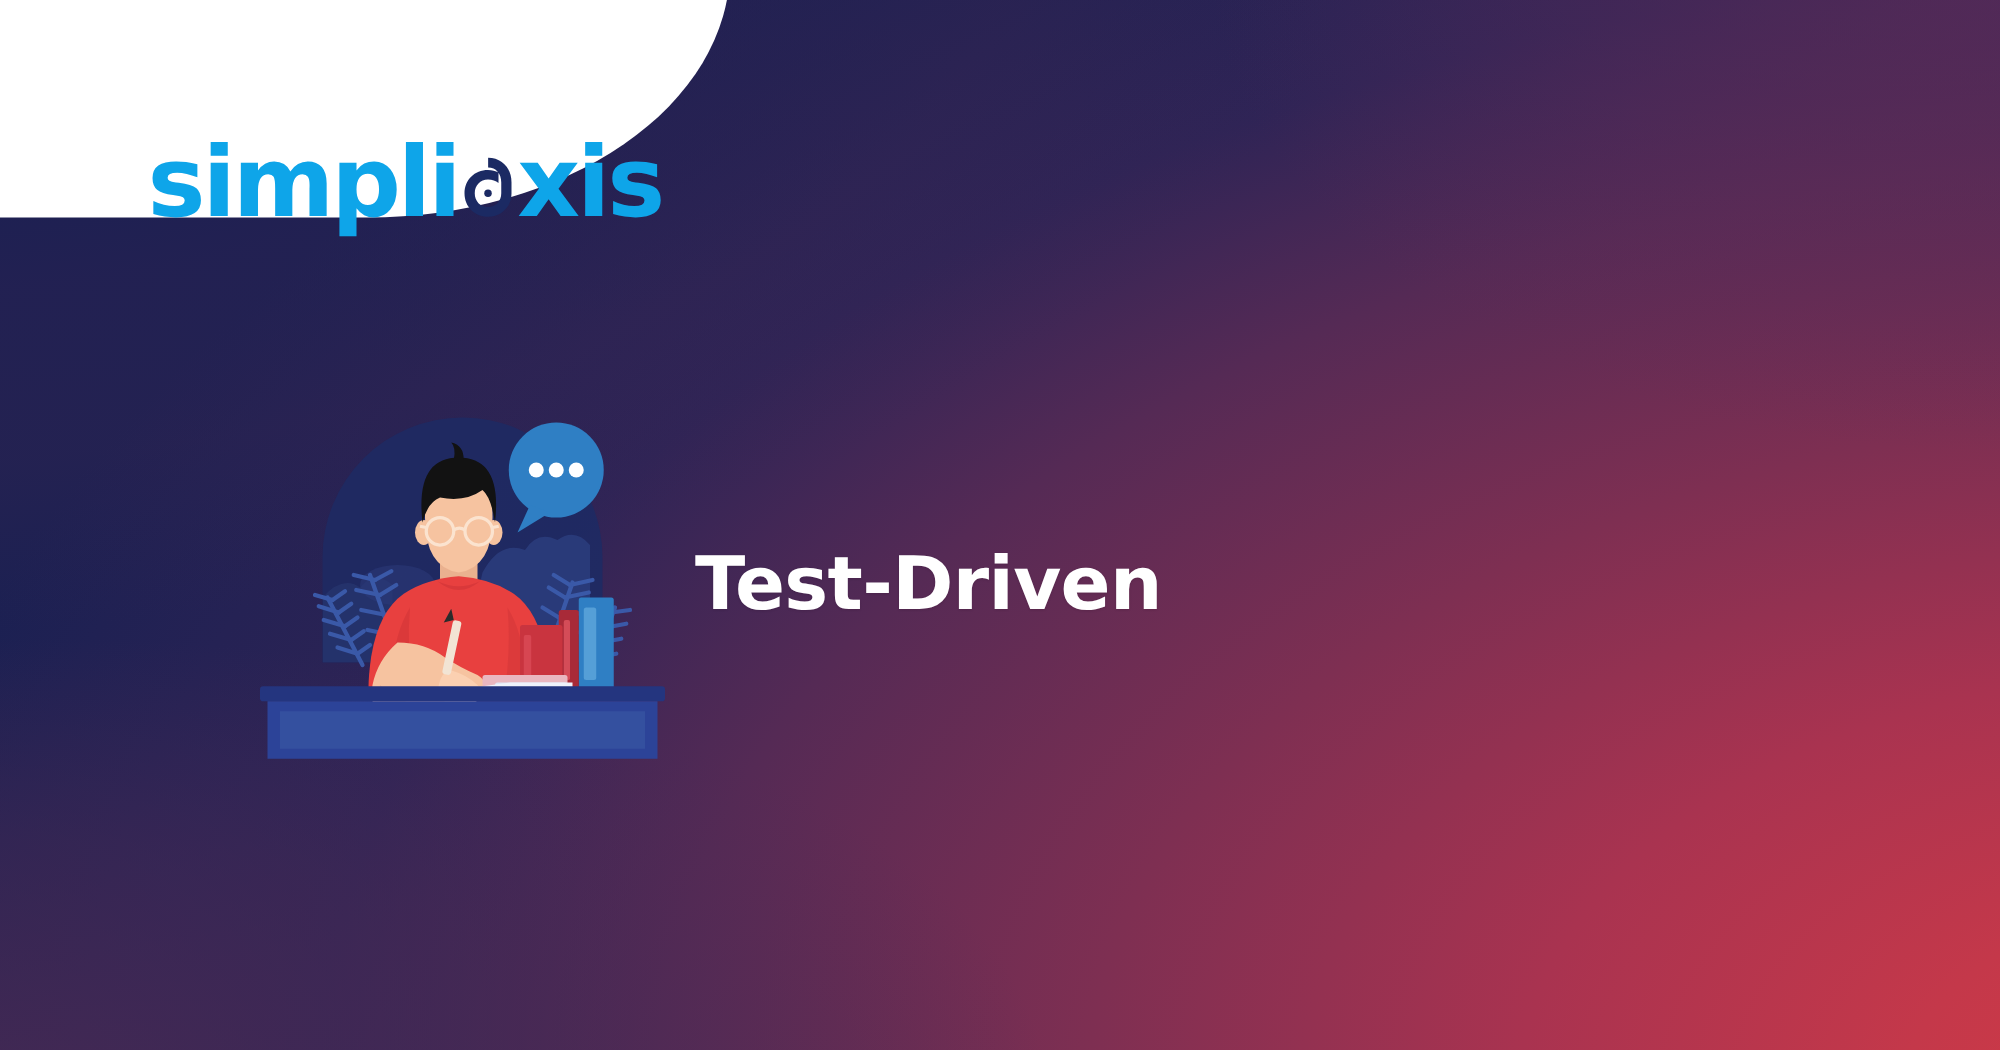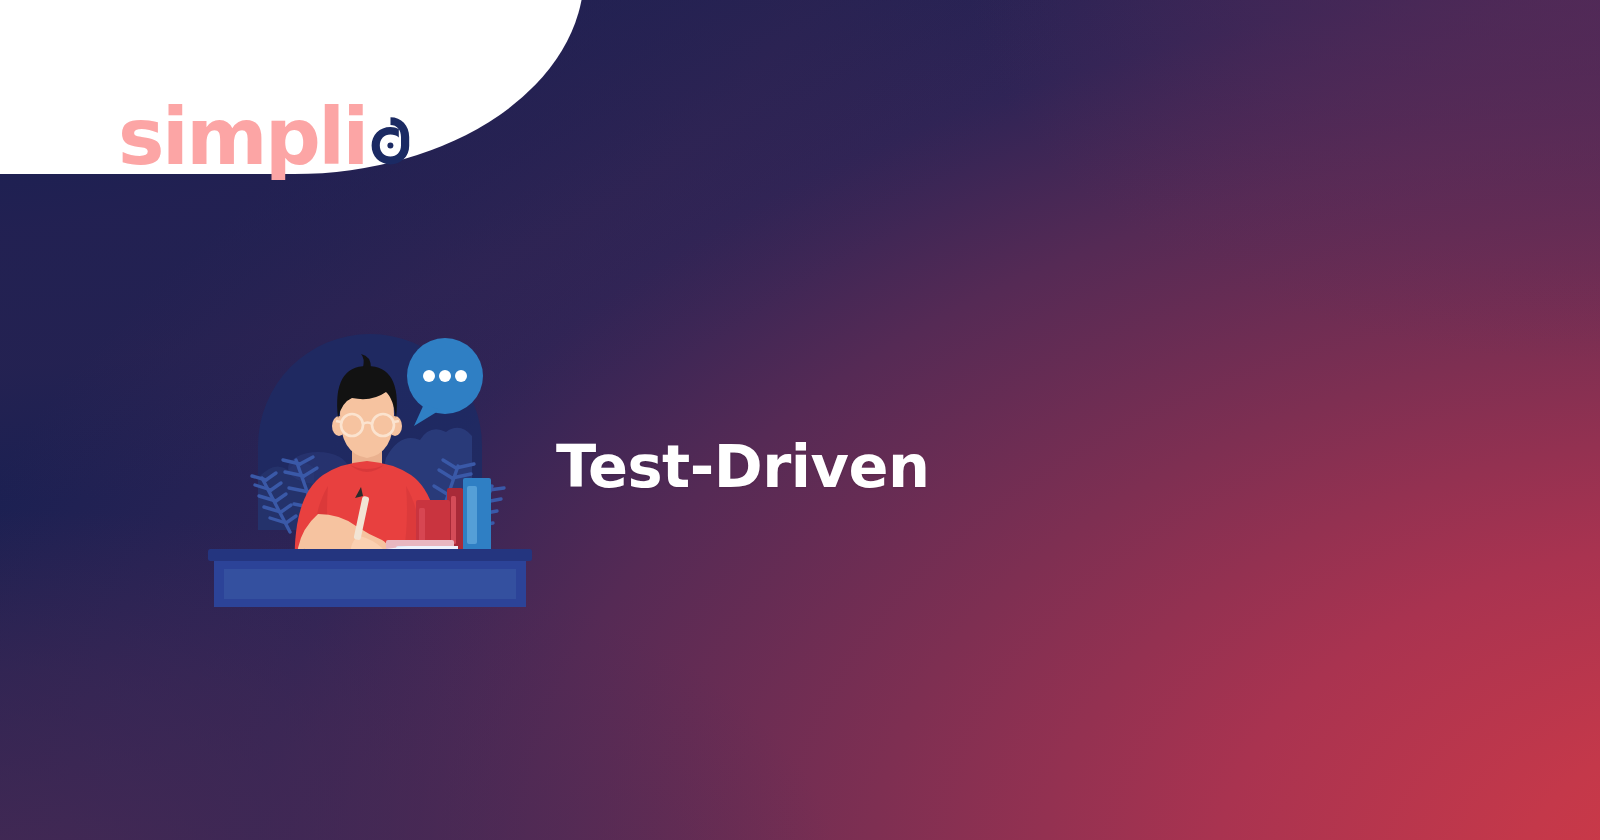--- a/index.html
+++ b/index.html
@@ -80,24 +80,25 @@
     top: 98px;
     display: flex;
     align-items: center;
   }
   .logo-text {
     font-family: "DejaVu Sans", sans-serif;
     font-weight: 700;
     font-size: 78px;
     letter-spacing: -2.5px;
     line-height: 1;
-    color: #fca5a5;
+    color: #0ea5e9;
     white-space: nowrap;
     display: flex;
     align-items: baseline;
+    margin-top: 10px;
   }
   .logo-mark {
     position: relative;
     display: inline-block;
     width: 52px;
     height: 52px;
     margin: 0 -2px 0 -3px;
     transform: translateY(2px);
   }
   .logo-mark svg { display: block; }
@@ -156,20 +157,21 @@
                    C 32.6 21.6 29.8 20.6 26.4 20.6
                    C 20.2 20.6 15.8 25.2 15.8 31.6
                    C 15.8 38.0 20.2 42.6 26.4 42.6
                    C 32.6 42.6 37.0 38.0 37.0 31.6
                    L 37.0 23.0
                    C 37.0 15.8 32.8 11.0 26.5 11.0 Z" fill="#1b2a63"></path>
           <circle cx="26.4" cy="31.6" r="5.4" fill="#ffffff"></circle>
           <circle cx="26.4" cy="31.6" r="3.0" fill="#1b2a63"></circle>
         </svg>
         </span>
+        <span>xis</span>
     </div>
   </div>
 
   <div class="illustration">
     <svg width="340" height="292" viewBox="0 0 340 292" aria-hidden="true">
       <defs>
         <clipPath id="archClip">
           <path d="M58 212 L58 128 A112 112 0 0 1 282 128 L282 212 Z"></path>
         </clipPath>
       </defs>

